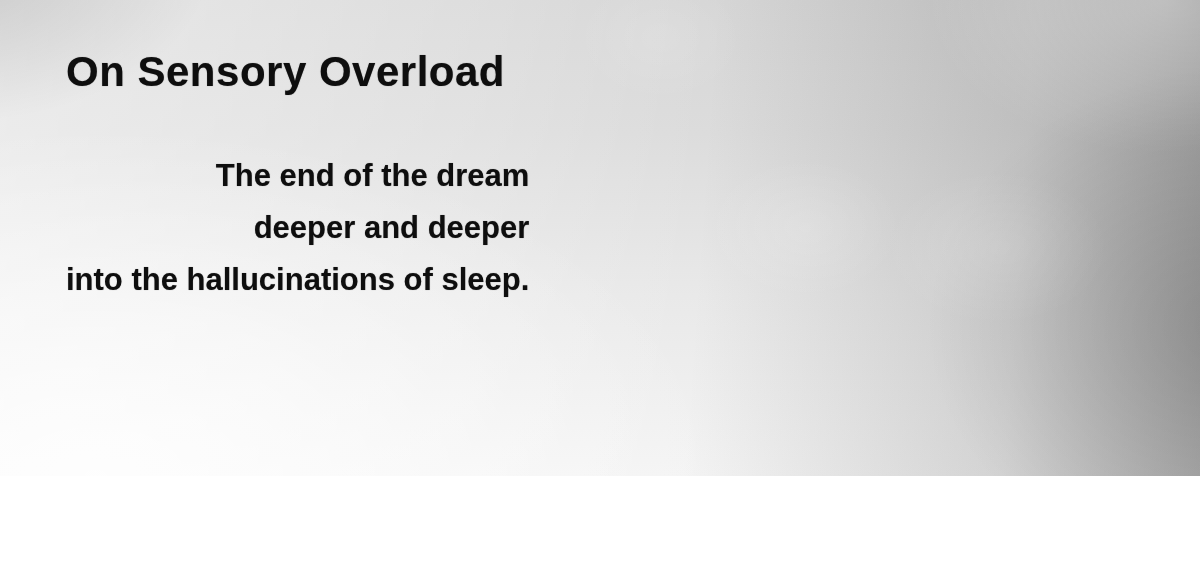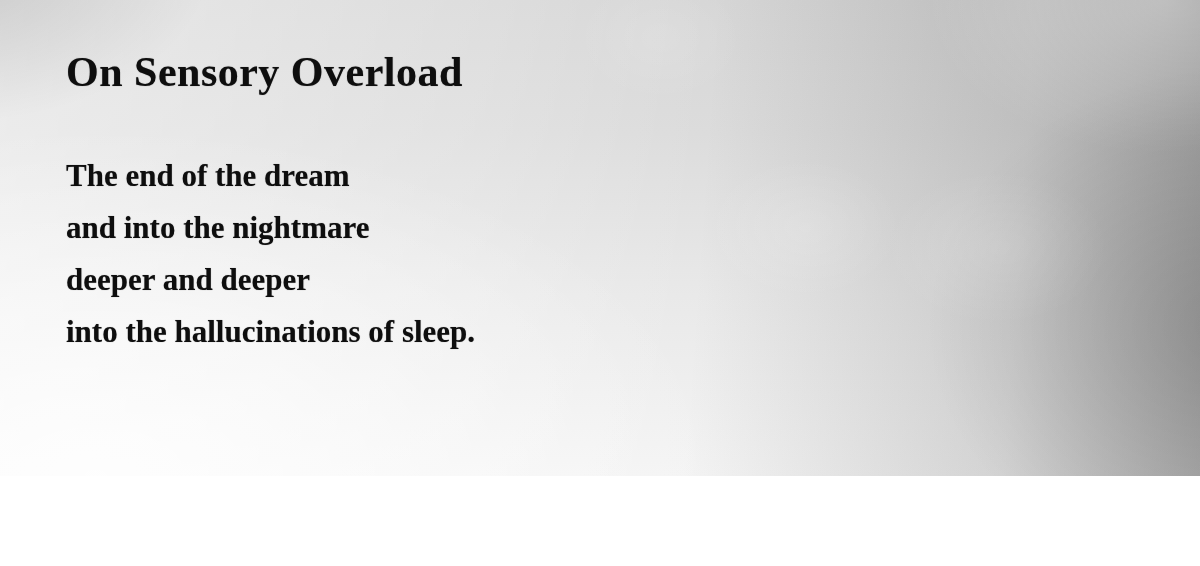--- a/index.html
+++ b/index.html
@@ -4,21 +4,21 @@
 <style>
   html, body {
     margin: 0;
     padding: 0;
   }
   .page {
     position: relative;
     width: 1200px;
     height: 476px;
     overflow: hidden;
-    font-family: Liberation Serif, serif;
+    font-family: Liberation Sans, sans-serif;
     
     background:
       
       radial-gradient(140px 100px at 67% 48%, rgba(255,255,255,0.16), rgba(255,255,255,0) 70%),
       radial-gradient(160px 110px at 83% 52%, rgba(255,255,255,0.14), rgba(255,255,255,0) 70%),
       radial-gradient(120px 90px  at 55% 8%,  rgba(255,255,255,0.12), rgba(255,255,255,0) 70%),
       
       radial-gradient(340px 220px at 97% 0%,  rgba(255,255,255,0.30), rgba(255,255,255,0) 70%),
       
       radial-gradient(900px 500px at 8% 100%, rgba(255,255,255,0.80), rgba(255,255,255,0) 70%),
@@ -55,20 +55,21 @@
   .poem {
     position: absolute;
     left: 66px;
     top: 150px;
     font-size: 31px;
     font-weight: bold;
     line-height: 52px;
     color: var(--text, #0e0e0e);
     text-shadow: 0 0 1px rgba(20,20,20,0.40);
     white-space: nowrap;
+    text-align: right;
   }
   .author {
     position: absolute;
     left: 68px;
     top: 464px;
     font-size: 38px;
     font-style: italic;
     font-weight: normal;
     letter-spacing: 1px;
     color: var(--text, #0e0e0e);
@@ -77,18 +78,17 @@
   }
 </style>
 </head>
 <body>
 
 <div class="page">
   <h1 class="title">On Sensory Overload</h1>
 
   <div class="poem">
     <div class="line">The end of the dream</div>
-    <div class="line">and into the nightmare</div>
     <div class="line">deeper and deeper</div>
     <div class="line">into the hallucinations of sleep.</div>
   </div>
 
 </div>
 
 </body></html>

